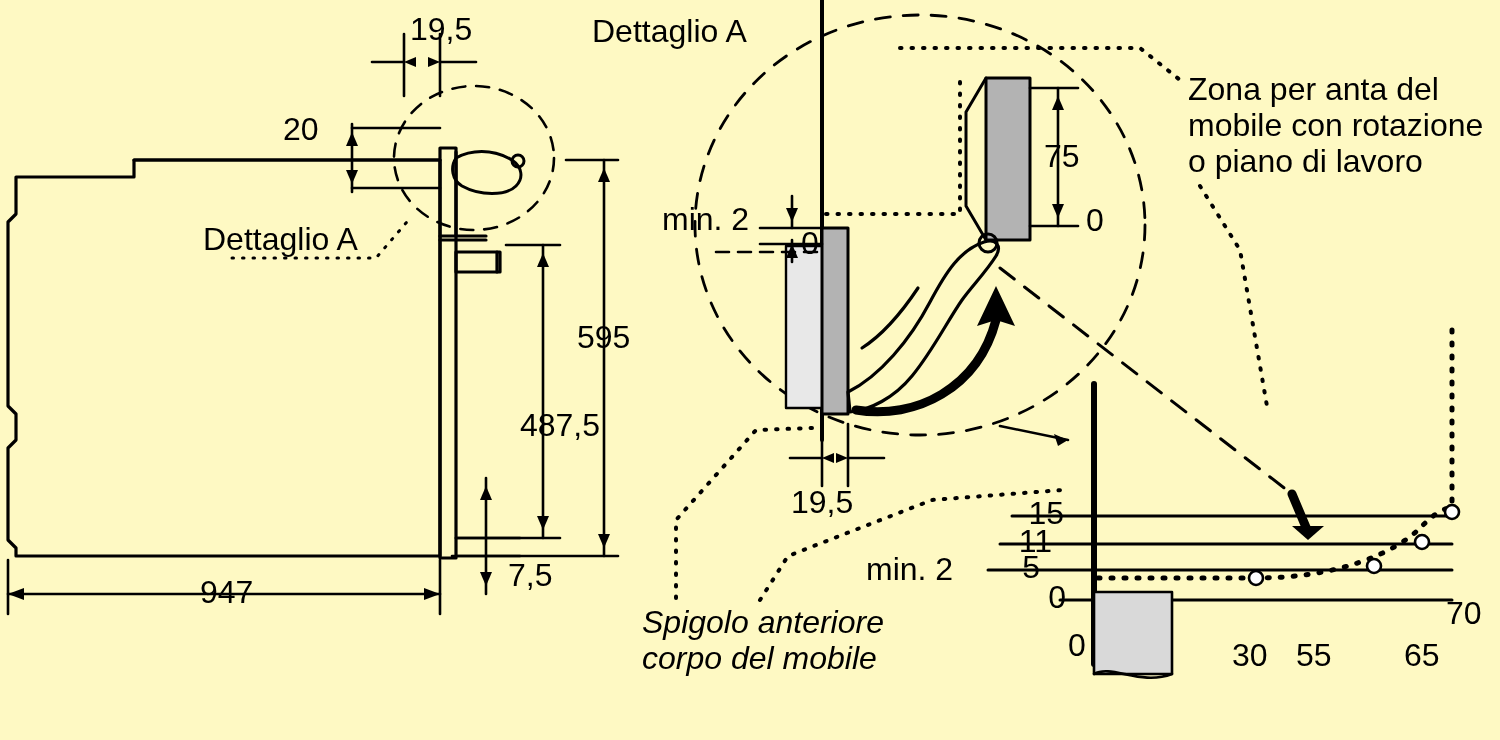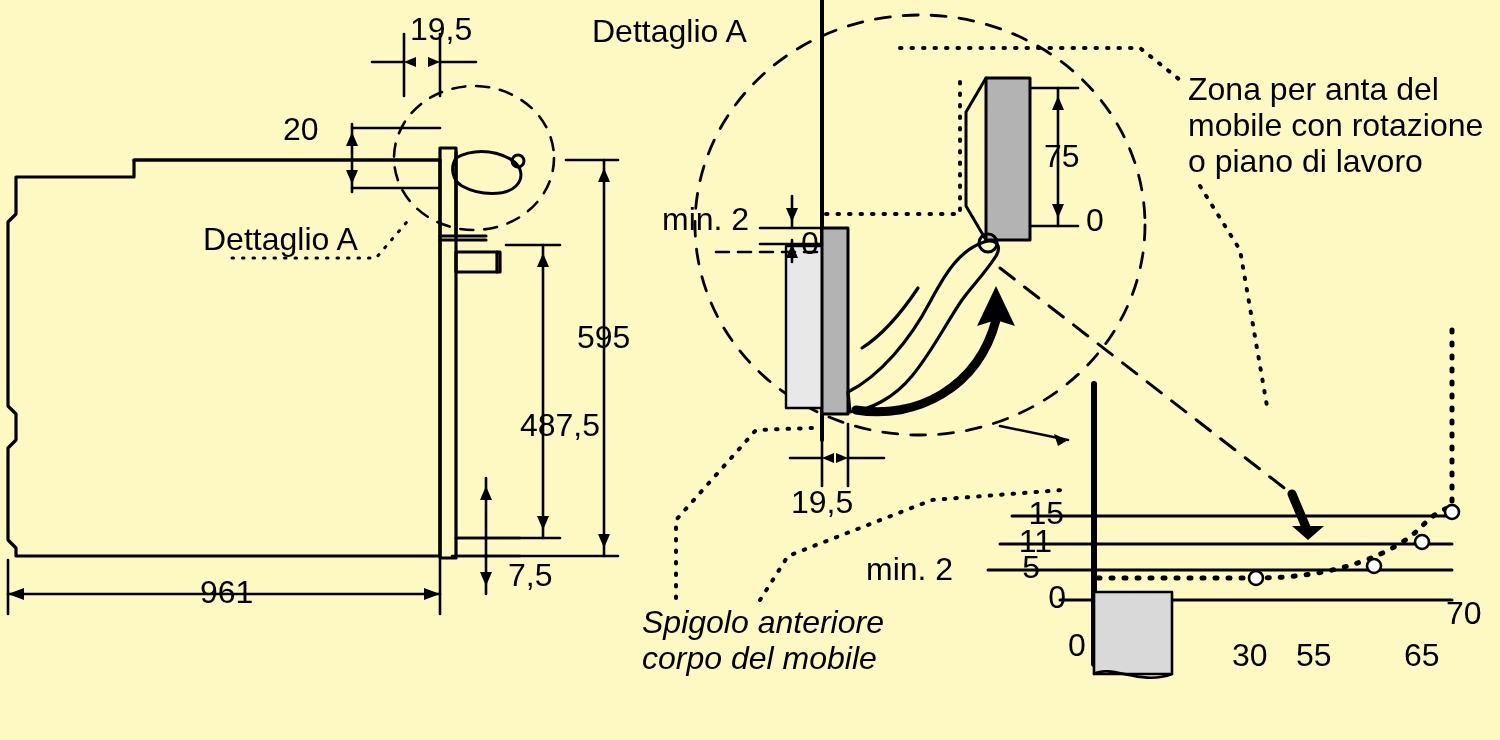--- a/index.html
+++ b/index.html
@@ -227,21 +227,21 @@
 
     </g>
   </svg>
 
   <div class="lbl s32" style="left:410px; top:12px;">19,5</div>
   <div class="lbl s32" style="left:283px; top:112px;">20</div>
   <div class="lbl s32" style="left:203px; top:222px;">Dettaglio A</div>
   <div class="lbl s32" style="left:577px; top:320px;">595</div>
   <div class="lbl s32 ctr" style="left:495px; top:408px; width:130px;">487,5</div>
   <div class="lbl s32" style="left:508px; top:558px;">7,5</div>
-  <div class="lbl s32" style="left:200px; top:575px;">961</div>
+  <div class="lbl s32" style="left:200px; top:575px;">947</div>
 
   <div class="lbl s32" style="left:592px; top:14px;">Dettaglio A</div>
 
   <div class="lbl s32" style="left:662px; top:202px;">min. 2</div>
   <div class="lbl s32" style="left:801px; top:226px;">0</div>
   <div class="lbl s32" style="left:1044px; top:139px;">75</div>
   <div class="lbl s32" style="left:1086px; top:203px;">0</div>
   <div class="lbl s32" style="left:791px; top:485px;">19,5</div>
 
   <div class="lbl s32" style="left:1188px; top:72px; width:300px;"><span style="white-space:pre-line; display:block;">Zona per anta del

